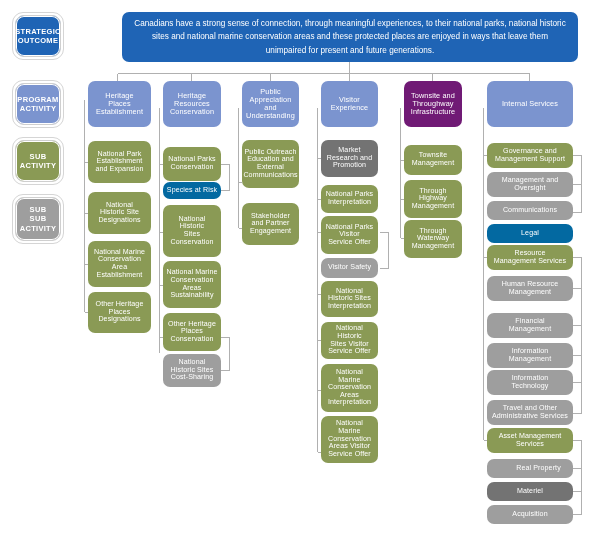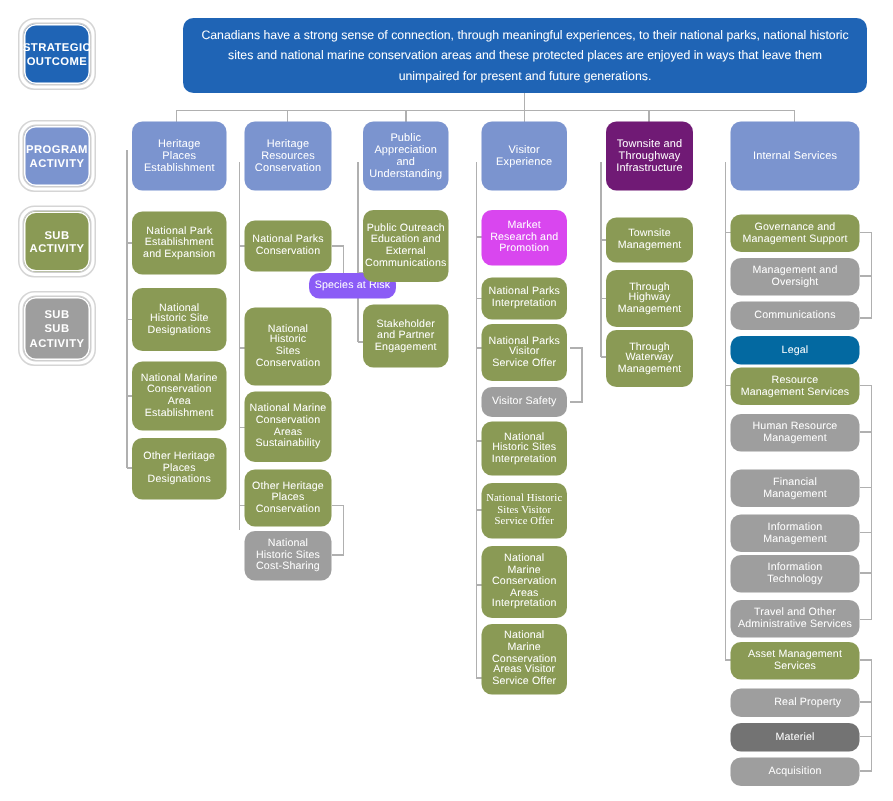--- a/index.html
+++ b/index.html
@@ -187,21 +187,21 @@
   <div class="node" style="left:88px; top:241px; width:63px; height:46px; background:#8a9a55; font-size:7.1px; white-space:pre-line;">National Marine
 Conservation
 Area
 Establishment</div>
   <div class="node" style="left:88px; top:292px; width:63px; height:41px; background:#8a9a55; font-size:7.1px; white-space:pre-line;">Other Heritage
 Places
 Designations</div>
 
   <div class="node" style="left:163px; top:147px; width:58px; height:34px; background:#8a9a55; font-size:7.1px; white-space:pre-line;">National Parks
 Conservation</div>
-  <div class="node" style="left:163px; top:182px; width:58px; height:17px; background:#8b5cf6; font-size:7.1px; white-space:pre-line;margin-left:43px;">Species at Risk</div>
+  <div class="node" style="left:163px; top:182px; width:58px; height:17px; background:#0369a1; font-size:7.1px; white-space:pre-line;">Species at Risk</div>
   <div class="node" style="left:163px; top:205px; width:58px; height:52px; background:#8a9a55; font-size:7.1px; white-space:pre-line;">National
 Historic
 Sites
 Conservation</div>
   <div class="node" style="left:163px; top:261px; width:58px; height:47px; background:#8a9a55; font-size:7.1px; white-space:pre-line;">National Marine
 Conservation
 Areas
 Sustainability</div>
   <div class="node" style="left:163px; top:313px; width:58px; height:38px; background:#8a9a55; font-size:7.1px; white-space:pre-line;">Other Heritage
 Places
@@ -211,33 +211,33 @@
 Cost-Sharing</div>
 
   <div class="node" style="left:242px; top:140px; width:57px; height:48px; background:#8a9a55; font-size:7.1px; white-space:pre-line;">Public Outreach
 Education and
 External
 Communications</div>
   <div class="node" style="left:242px; top:203px; width:57px; height:42px; background:#8a9a55; font-size:7.1px; white-space:pre-line;">Stakeholder
 and Partner
 Engagement</div>
 
-  <div class="node" style="left:321px; top:140px; width:57px; height:37px; background:#d946ef; font-size:7.1px; white-space:pre-line;">Market
+  <div class="node" style="left:321px; top:140px; width:57px; height:37px; background:#737373; font-size:7.1px; white-space:pre-line;">Market
 Research and
 Promotion</div>
   <div class="node" style="left:321px; top:185px; width:57px; height:28px; background:#8a9a55; font-size:7.1px; white-space:pre-line;">National Parks
 Interpretation</div>
   <div class="node" style="left:321px; top:216px; width:57px; height:38px; background:#8a9a55; font-size:7.1px; white-space:pre-line;">National Parks
 Visitor
 Service Offer</div>
   <div class="node" style="left:321px; top:258px; width:57px; height:20px; background:#9e9e9e; font-size:7.1px; white-space:pre-line;">Visitor Safety</div>
   <div class="node" style="left:321px; top:281px; width:57px; height:36px; background:#8a9a55; font-size:7.1px; white-space:pre-line;">National
 Historic Sites
 Interpretation</div>
-  <div class="node" style="left:321px; top:322px; width:57px; height:37px; background:#8a9a55; font-size:7.1px; white-space:pre-line;font-family:Liberation Serif, serif;">National Historic
+  <div class="node" style="left:321px; top:322px; width:57px; height:37px; background:#8a9a55; font-size:7.1px; white-space:pre-line;">National Historic
 Sites Visitor
 Service Offer</div>
   <div class="node" style="left:321px; top:364px; width:57px; height:48px; background:#8a9a55; font-size:7.1px; white-space:pre-line;">National Marine
 Conservation
 Areas
 Interpretation</div>
   <div class="node" style="left:321px; top:416px; width:57px; height:47px; background:#8a9a55; font-size:7.1px; white-space:pre-line;">National Marine
 Conservation
 Areas Visitor
 Service Offer</div>

